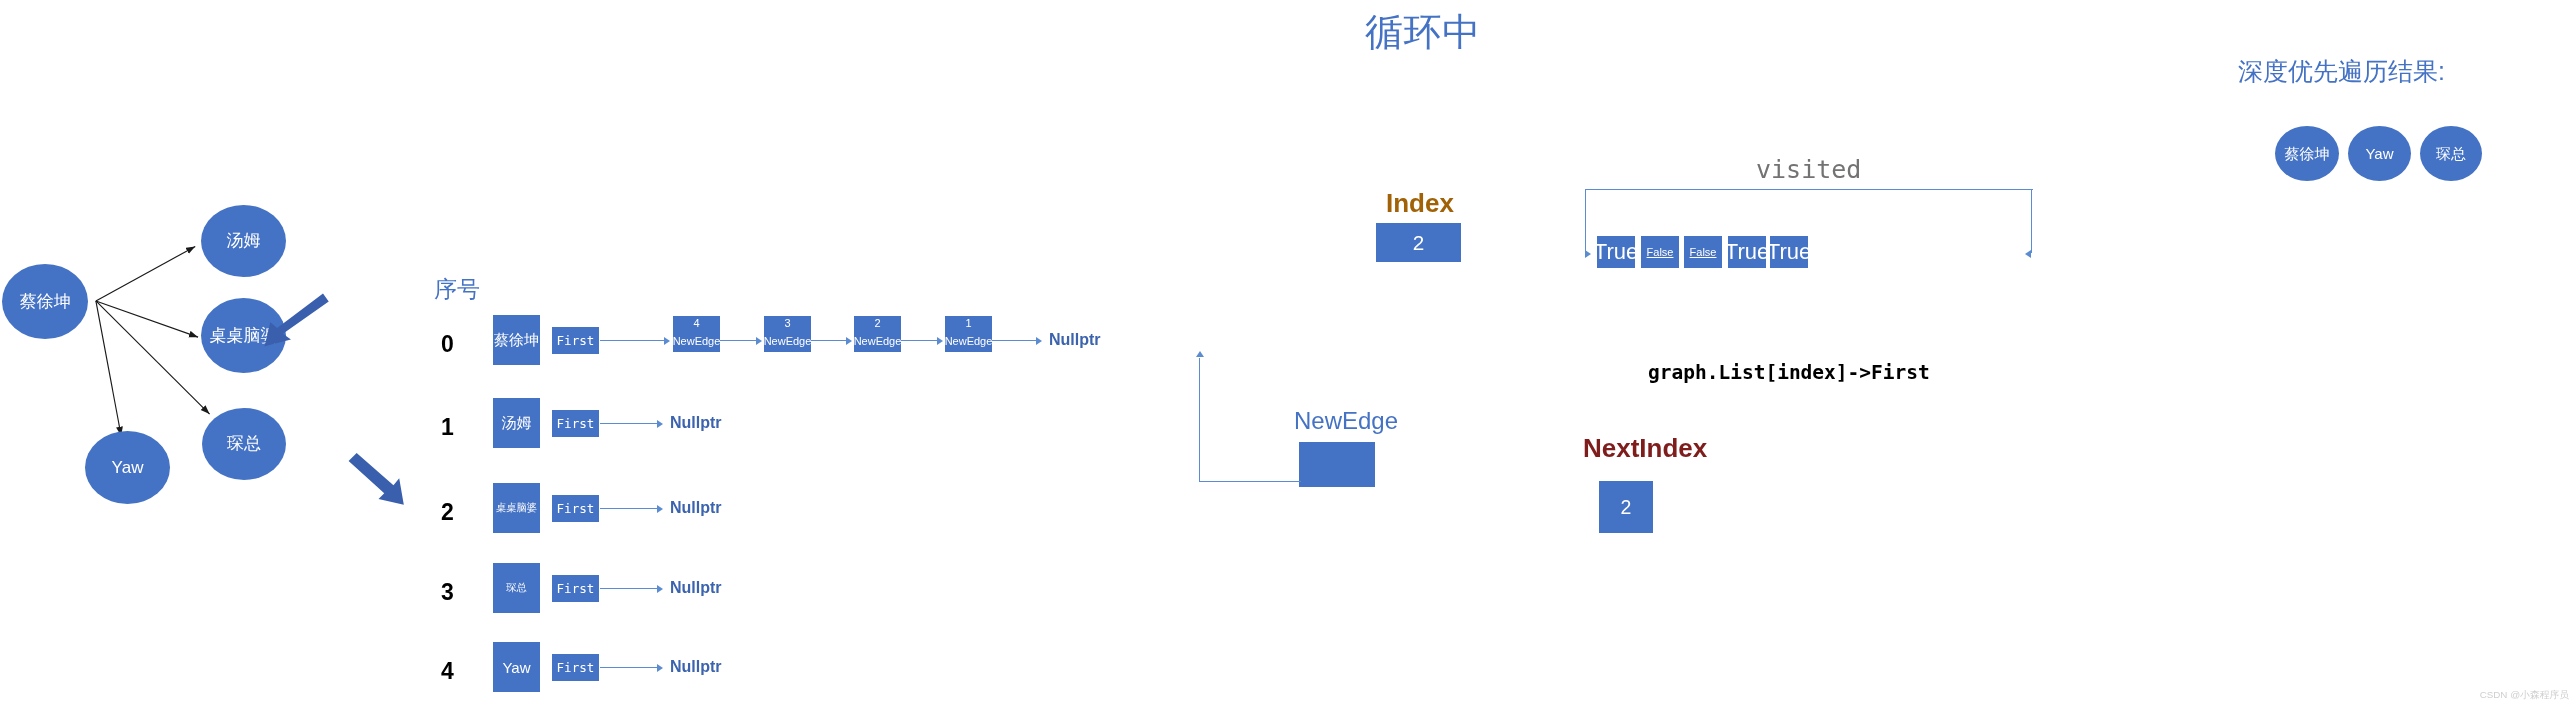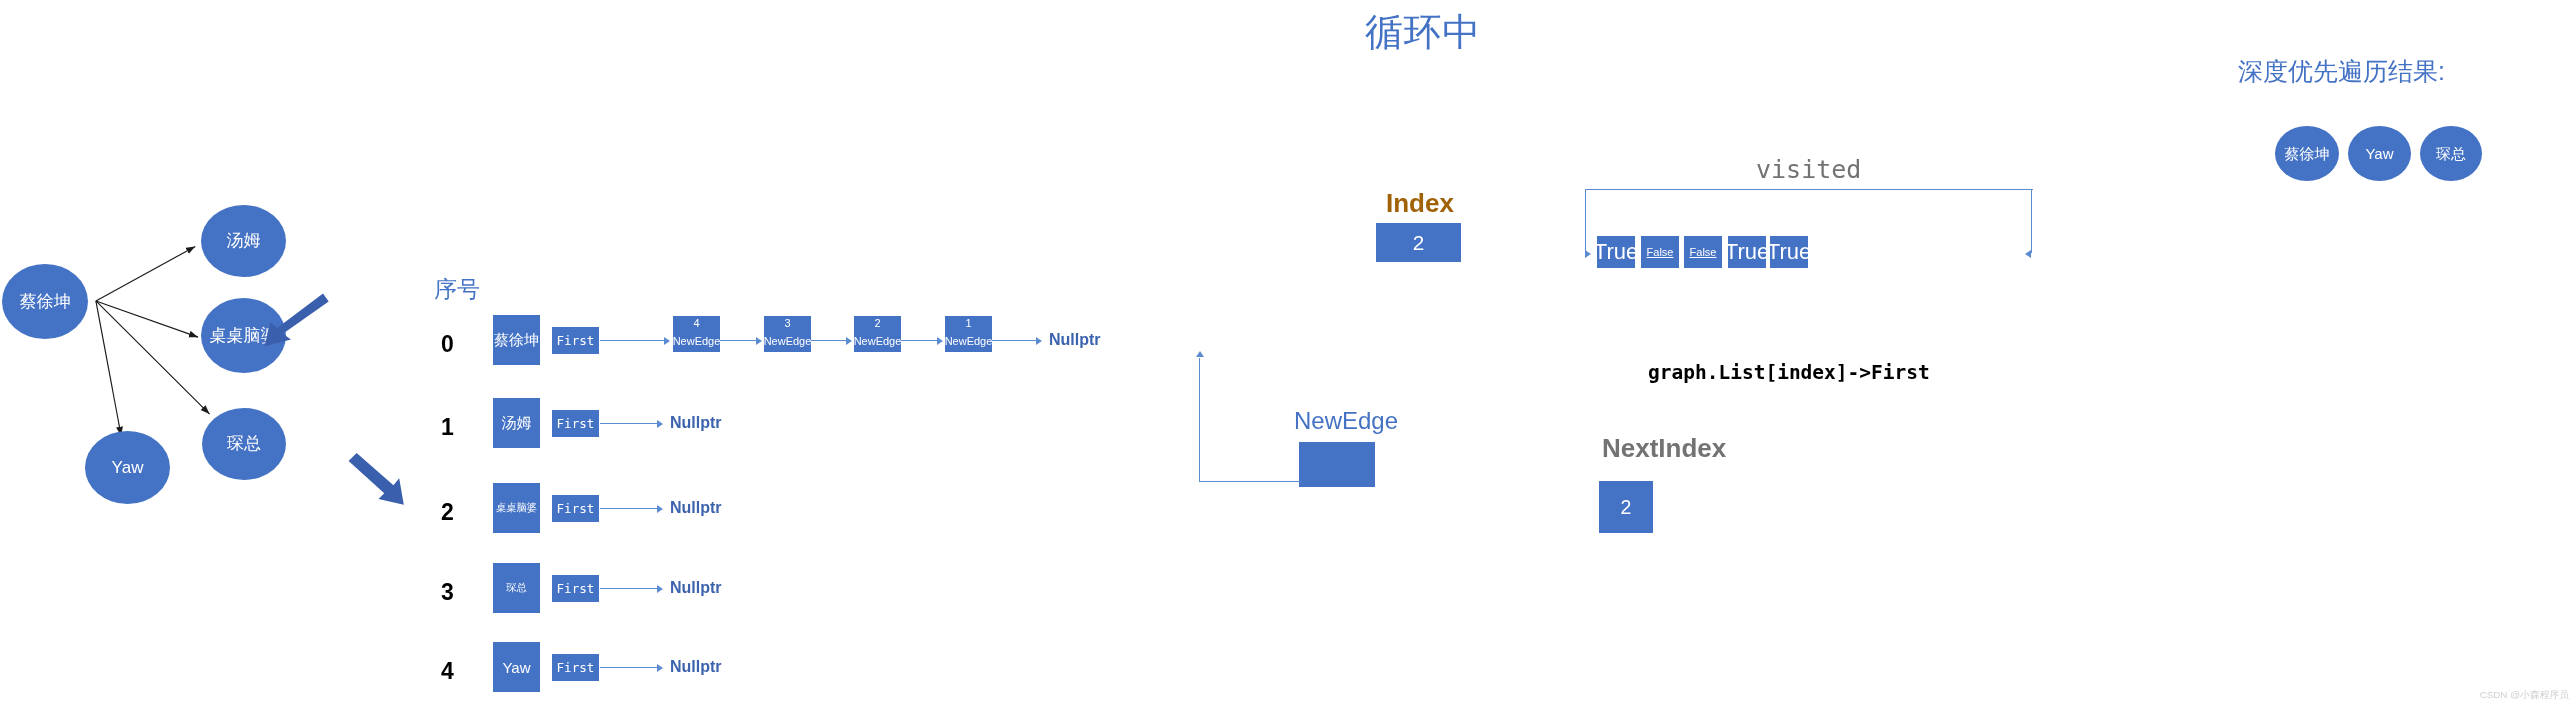--- a/index.html
+++ b/index.html
@@ -58,23 +58,22 @@
     left:1386px;top:188px;
     font-size:26px;
     font-weight:bold;
     color:#a16207;
     white-space:nowrap;
   }
   #nextindex-title{
     left:1583px;top:433px;
     font-size:26px;
     font-weight:bold;
-    color:#737373;
-    white-space:nowrap;
-    margin-left:19px;
+    color:#7f1d1d;
+    white-space:nowrap;
   }
   #visited-title{
     left:1756px;top:155px;
     font-size:25px;
     color:#737373;
     font-family:"DejaVu Sans Mono", monospace;
     white-space:nowrap;
   }
   #current-title{
     left:1294px;top:407px;

